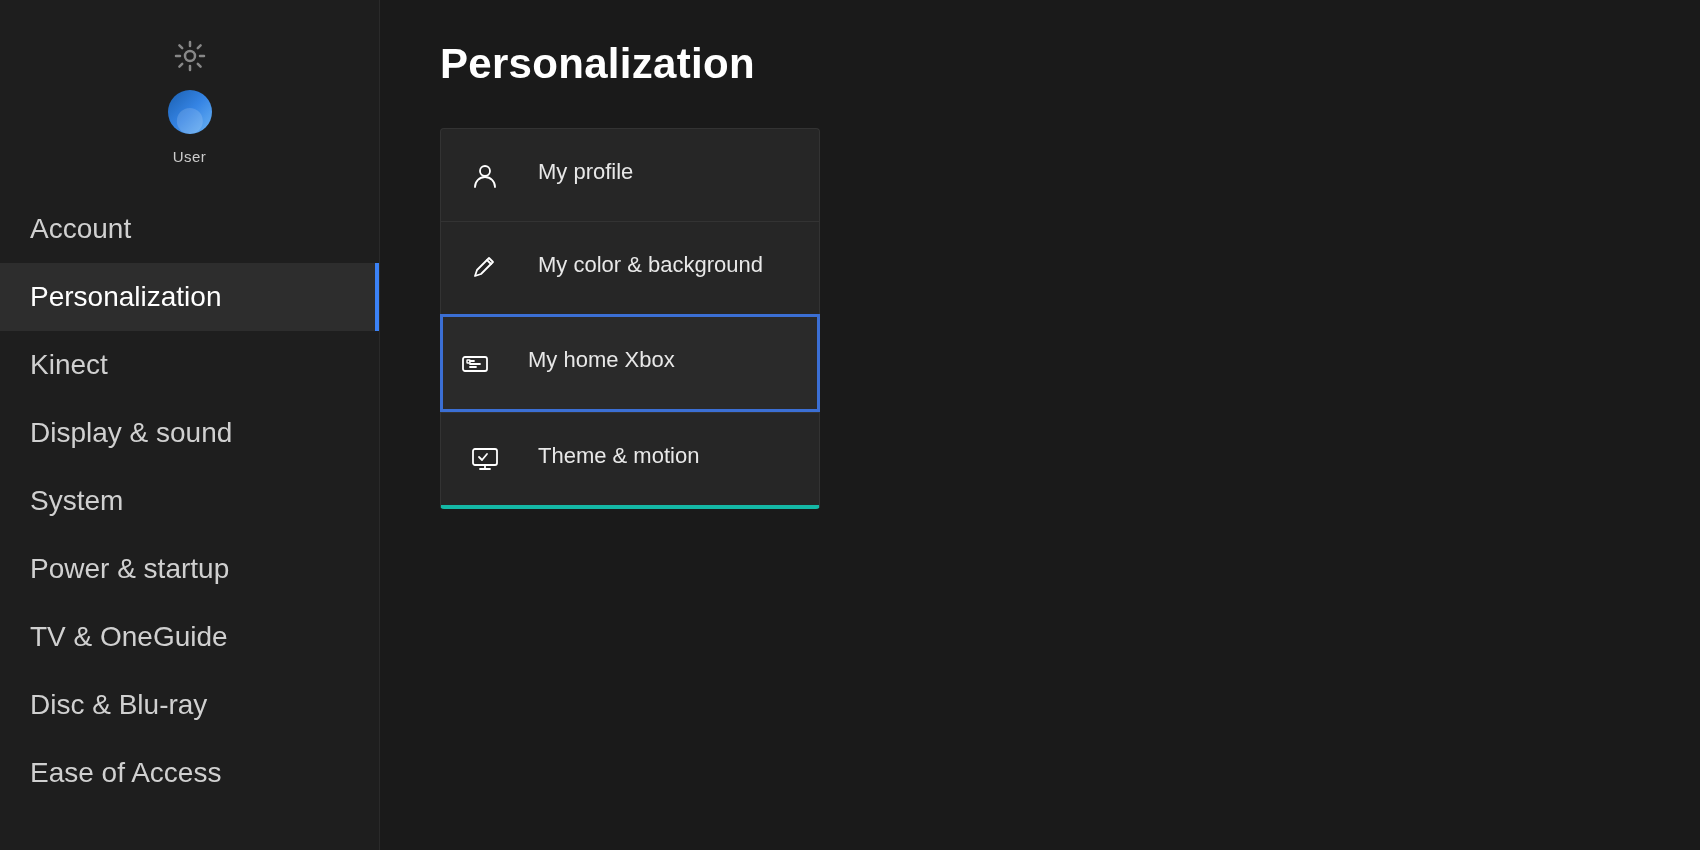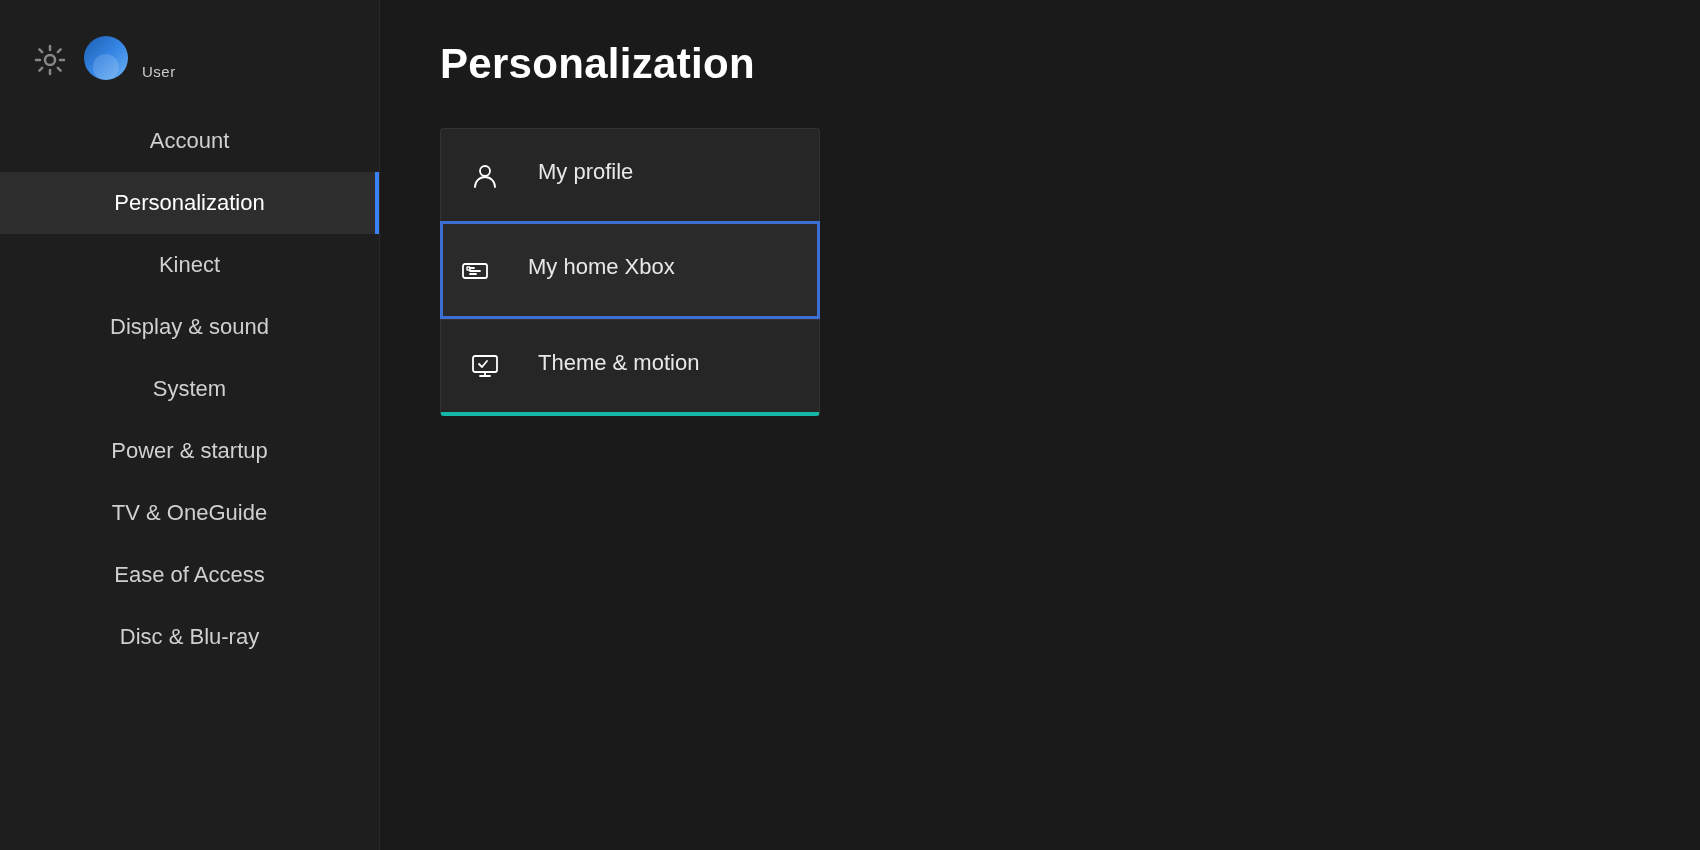--- a/index.html
+++ b/index.html
@@ -24,23 +24,24 @@
       min-width: 380px;
       background-color: #1e1e1e;
       display: flex;
       flex-direction: column;
       padding-top: 20px;
       border-right: 1px solid #2a2a2a;
     }
 
     .sidebar-header {
       display: flex;
-      align-items: flex-end;
+      align-items: center;
       padding: 16px 30px 30px 30px;
       gap: 14px;
+      flex-direction: column;
     }
 
     .gear-icon {
       width: 40px;
       height: 40px;
       flex-shrink: 0;
     }
 
     .user-avatar {
       width: 44px;
@@ -71,26 +72,25 @@
     }
 
     .nav-items {
       display: flex;
       flex-direction: column;
       flex: 1;
     }
 
     .nav-item {
       padding: 18px 30px;
-      font-size: 22px;
+      font-size: 28px;
       color: #d0d0d0;
       cursor: pointer;
       position: relative;
       transition: background 0.1s;
-      text-align: center;
     }
 
     .nav-item.active {
       background-color: #2d2d2d;
       color: #ffffff;
     }
 
     .nav-item.active::after {
       content: '';
       position: absolute;
@@ -206,43 +206,52 @@
     <div class="nav-item">
       <span>System</span>
     </div>
     <div class="nav-item">
       <span>Power &amp; startup</span>
     </div>
     <div class="nav-item">
       <span>TV &amp; OneGuide</span>
     </div>
     <div class="nav-item">
+      <span>Disc &amp; Blu-ray</span>
+    </div>
+    <div class="nav-item">
       <span>Ease of Access</span>
-    </div>
-    <div class="nav-item">
-      <span>Disc &amp; Blu-ray</span>
     </div>
   </nav>
 </div>
 
 <main class="main-content">
   <h1 class="page-title">Personalization</h1>
 
   <div class="menu-list">
 
     <div class="menu-item">
       <div class="menu-item-icon">
         <svg viewBox="0 0 28 28" fill="none" xmlns="http://www.w3.org/2000/svg">
           <circle cx="14" cy="10" r="5" stroke="#fff" stroke-width="1.8"></circle>
           <path d="M4 26c0-5.523 4.477-10 10-10s10 4.477 10 10" stroke="#fff" stroke-width="1.8" stroke-linecap="round"></path>
         </svg>
       </div>
       <span class="menu-item-label">My profile</span>
     </div>
 
+    <div class="menu-item">
+      <div class="menu-item-icon">
+        <svg viewBox="0 0 28 28" fill="none" xmlns="http://www.w3.org/2000/svg">
+          <path d="M4 22l2-6L18 4l4 4L10 20l-6 2z" stroke="#fff" stroke-width="1.8" stroke-linejoin="round"></path>
+          <path d="M16 6l4 4" stroke="#fff" stroke-width="1.8" stroke-linecap="round"></path>
+        </svg>
+      </div>
+      <span class="menu-item-label">My color &amp; background</span>
+    </div>
 
     <div class="menu-item selected">
       <div class="menu-item-icon">
         <svg viewBox="0 0 28 28" fill="none" xmlns="http://www.w3.org/2000/svg">
           <rect x="2" y="8" width="24" height="14" rx="2" stroke="#fff" stroke-width="1.8"></rect>
           <path d="M9 15h10M9 12h4M9 18h6" stroke="#fff" stroke-width="1.8" stroke-linecap="round"></path>
           <rect x="6" y="11" width="3" height="3" rx="0.5" stroke="#fff" stroke-width="1.4"></rect>
         </svg>
       </div>
       <span class="menu-item-label">My home Xbox</span>

